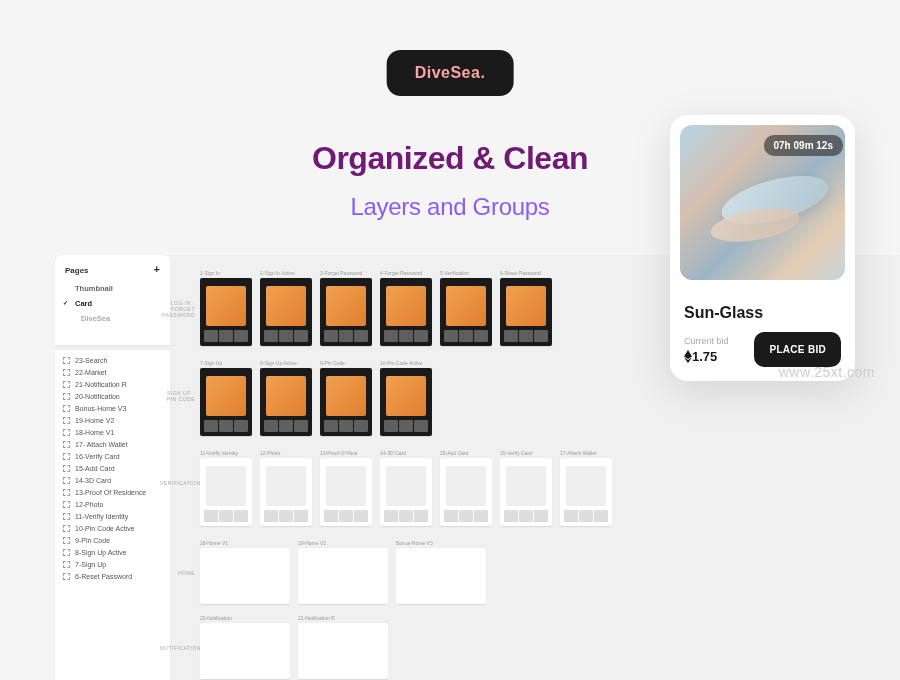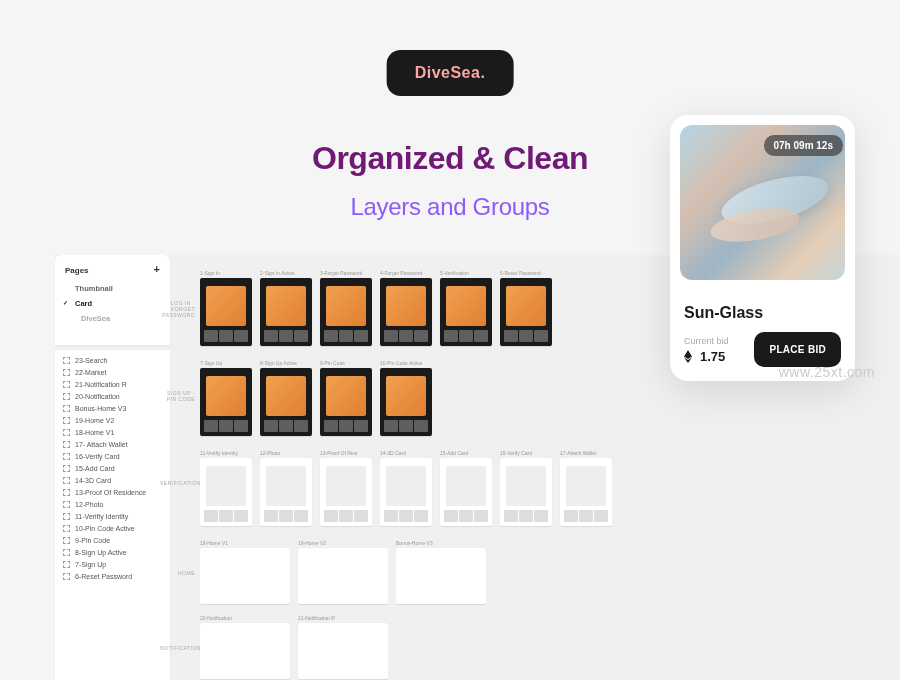--- a/index.html
+++ b/index.html
@@ -49,21 +49,21 @@
 
 .nft-card { position: absolute; top: 115px; right: 45px; width: 185px; background: #fff; border-radius: 18px; box-shadow: 0 10px 40px rgba(0,0,0,0.12); padding: 10px 10px 14px; }
 .nft-image { width: 100%; height: 155px; border-radius: 12px; background: linear-gradient(135deg, #b5d5e5 0%, #d5bfb0 30%, #9db5c5 55%, #e5cdb5 80%, #c5d5dd 100%); position: relative; overflow: hidden; }
 .nft-image::before { content: ''; position: absolute; width: 110px; height: 40px; background: linear-gradient(135deg, #d0e0e8, #b0c5d0); border-radius: 50%; top: 55px; left: 40px; transform: rotate(-15deg); box-shadow: 0 4px 12px rgba(0,0,0,0.1); }
 .nft-image::after { content: ''; position: absolute; width: 90px; height: 30px; background: linear-gradient(135deg, #e8d5c5, #d5c0b0); border-radius: 50%; top: 85px; left: 30px; transform: rotate(-10deg); opacity: 0.85; }
 .timer { position: absolute; top: 10px; right: 2px; background: rgba(60,60,60,0.7); color: #fff; font-size: 10px; font-weight: 600; padding: 5px 10px; border-radius: 10px; z-index: 2; }
 .nft-title { font-size: 16px; font-weight: 700; color: #1a1a1a; margin: 24px 4px 10px; }
 .nft-footer { display: flex; justify-content: space-between; align-items: center; padding: 0 4px; }
 .bid-info { }
 .bid-label { font-size: 9px; color: #aaa; margin-bottom: 3px; }
-.bid-value { font-size: 13px; font-weight: 700; color: #1a1a1a; display: flex; align-items: center; gap: 8px; }
+.bid-value { font-size: 13px; font-weight: 700; color: #1a1a1a; display: flex; align-items: center; gap: 0; }
 .eth-icon { width: 8px; height: 13px; }
 .place-bid-btn { background: #1a1a1a; color: #fff; border: none; padding: 12px 15px; border-radius: 10px; font-size: 10px; font-weight: 700; letter-spacing: 0.3px; cursor: pointer; }
 
 .watermark { position: absolute; top: 345px; right: 25px; font-size: 14px; color: #ccc; letter-spacing: 0.5px; margin-top: 19px; }
 </style>
 </head>
 <body>
 
 <div class="logo-badge">DiveSea.</div>
 

